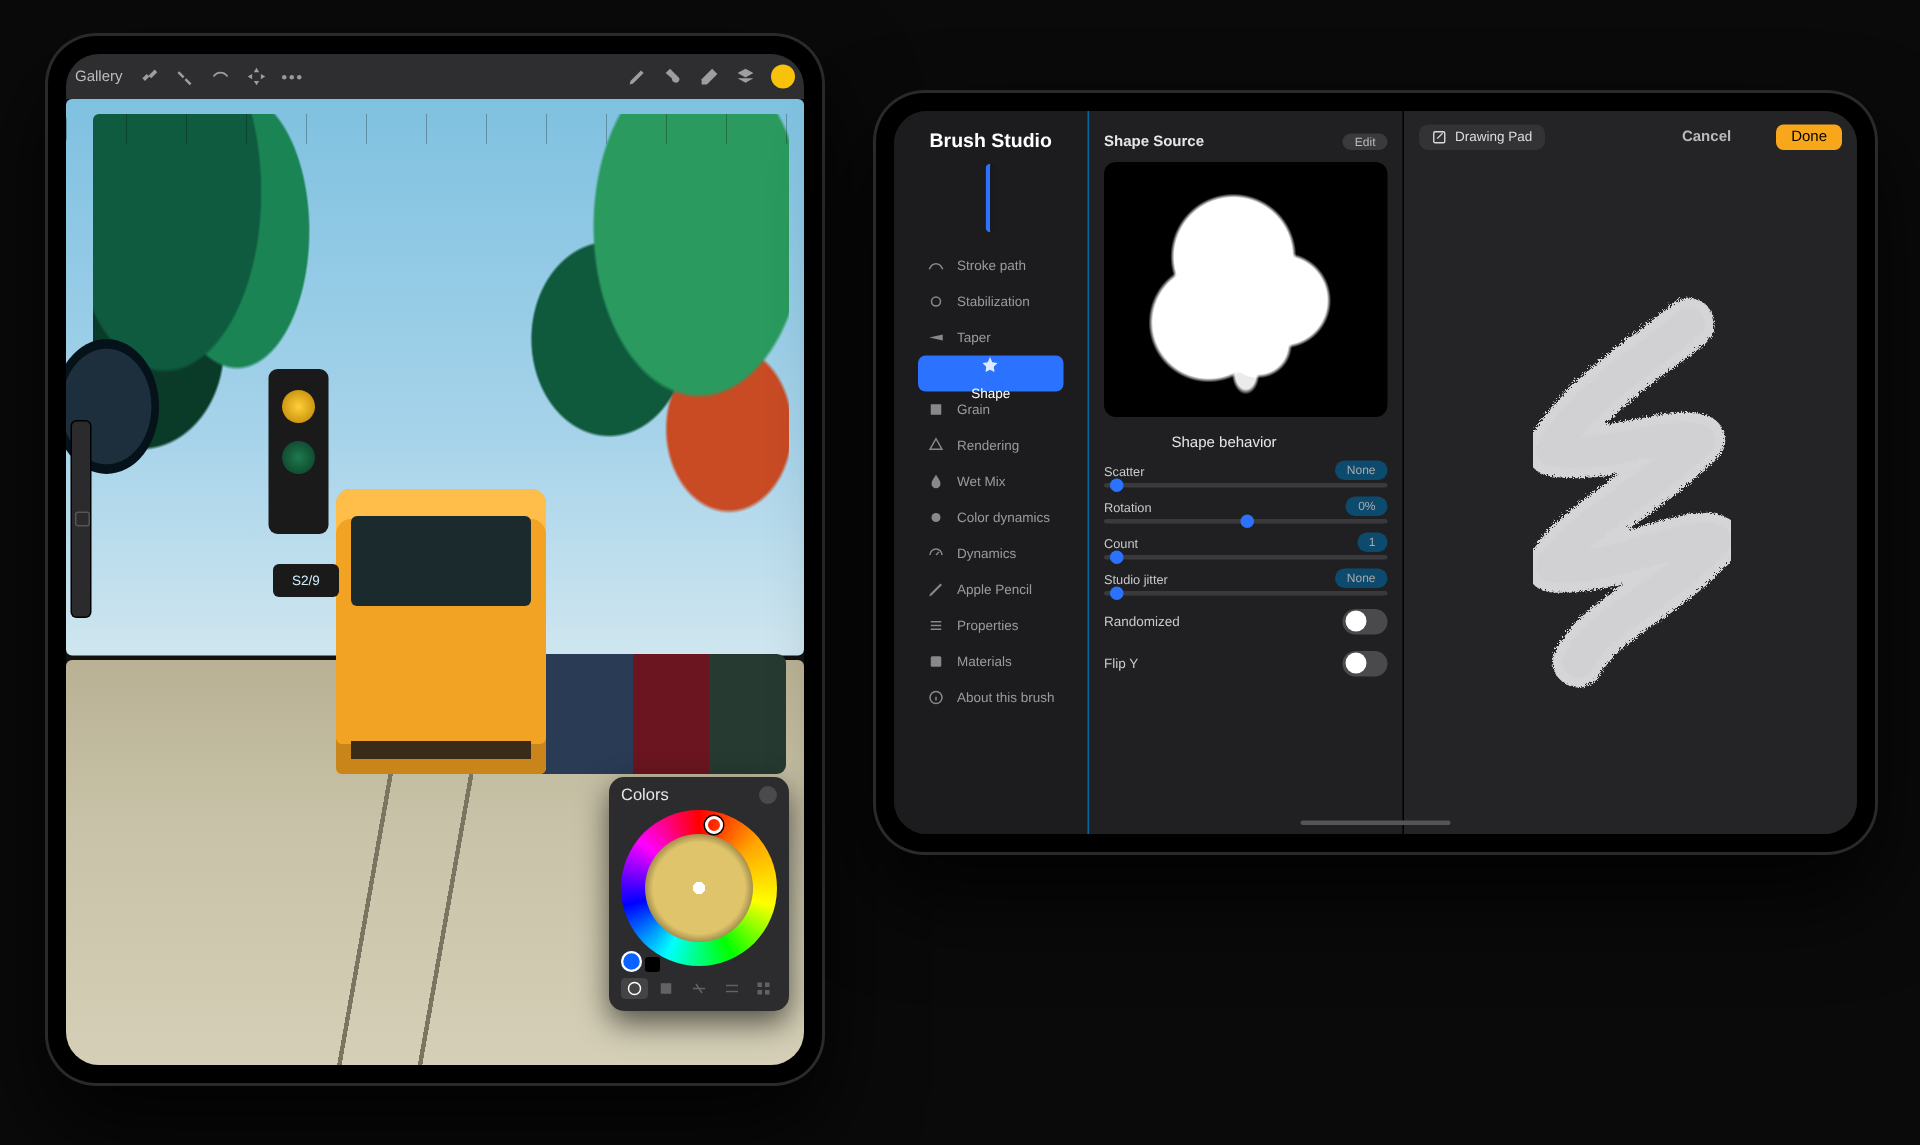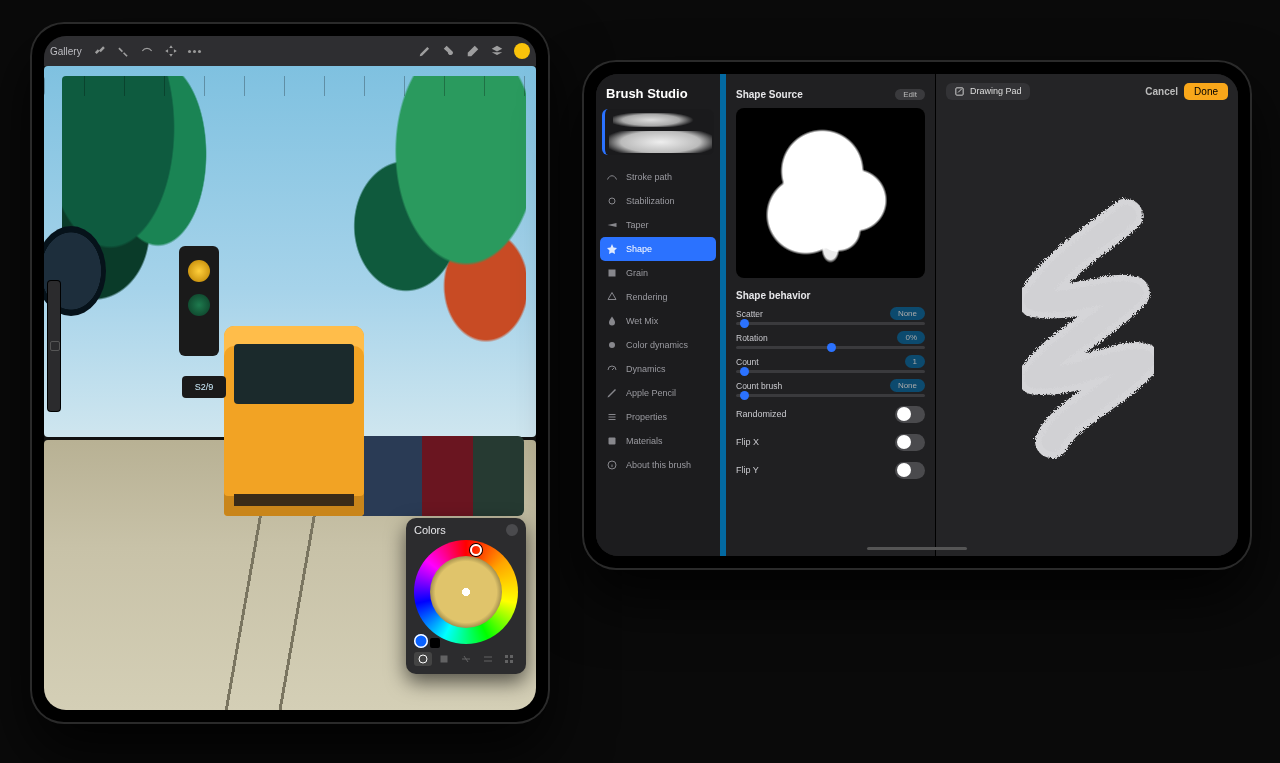--- a/index.html
+++ b/index.html
@@ -87,60 +87,60 @@
 .mode.sel svg{opacity:1;}
 .cp-swatches{position:absolute;left:8px;bottom:26px;width:14px;height:14px;border-radius:50%;background:#0a62ff;box-shadow:0 0 0 1.5px #fff inset;}
 .cp-swatch2{position:absolute;left:24px;bottom:26px;width:10px;height:10px;border-radius:2px;background:#000;}
 
 
 .ipad-right { left:582px; top:60px; width:670px; height:510px; }
 .bs-root { position:absolute; inset:0; background:#1c1c1e; display:flex; }
 .bs-dots{position:absolute;top:2px;left:50%;transform:translateX(-50%);letter-spacing:2px;color:#555;font-size:8px;}
 
 
-.bs-side { width:130px; background:#1c1c1e; border-right:6px solid #0369a1; display:flex; flex-direction:column; }
+.bs-side { width:130px; background:#1c1c1e; border-right:1px solid #0369a1; display:flex; flex-direction:column;align-items:center; }
 .bs-title { font-size:13px; font-weight:700; color:#fff; padding:12px 10px 6px; }
 .bs-preview { margin:2px 6px 6px; height:46px; border-radius:6px; border-left:3px solid #2b72ff; padding-left:4px; position:relative; background:linear-gradient(180deg,#1a1a1c,#1a1a1c); }
 .brush-sm{position:absolute;left:8px;top:4px;right:6px;height:14px;background:radial-gradient(ellipse 60% 80% at 40% 50%,#ddd,#aaa 50%,transparent 75%);filter:blur(.5px);}
 .brush-lg{position:absolute;left:4px;bottom:2px;right:2px;height:22px;background:radial-gradient(ellipse 70% 90% at 50% 50%,#eee,#bbb 55%,transparent 80%);filter:blur(.5px);}
 
 .bs-nav{display:flex;flex-direction:column;gap:0;margin-top:4px;}
 .bs-item{display:flex;align-items:center;gap:8px;height:24px;padding:0 10px;color:#9a9aa0;font-size:9px;cursor:pointer;}
-.bs-item.selected{background:#2b72ff;color:#fff;border-radius:5px;margin:0 4px;padding:0 6px;}
+.bs-item.selected{background:#2b72ff;color:#fff;border-radius:5px;margin:0 4px;padding:0 6px;flex-direction:column;}
 .bs-item .ico{width:12px;height:12px;display:flex;align-items:center;justify-content:center;opacity:.85;}
 
 
 .bs-mid { width:210px; background:#202022; border-right:1px solid #000; display:flex; flex-direction:column; padding:10px 10px; gap:6px; overflow:hidden;}
 .bs-mid-head{display:flex;align-items:center;justify-content:space-between;height:16px;margin-top:2px;}
 .bs-mid-head .t{font-size:10px;font-weight:600;color:#e6e6e9;}
 .badge{font-size:8px;background:#3a3a3d;color:#bbb;border-radius:8px;padding:1px 8px;}
 .shape-preview{height:170px;background:#000;border-radius:8px;position:relative;overflow:hidden;}
 .shape-blob{position:absolute;inset:12px;background:
   radial-gradient(circle at 45% 35%,#fff 0 30%,transparent 32%),
   radial-gradient(circle at 65% 55%,#eee 0 22%,transparent 24%),
   radial-gradient(circle at 35% 65%,#ddd 0 26%,transparent 28%),
   radial-gradient(circle at 55% 75%,#fff 0 14%,transparent 16%),
   radial-gradient(ellipse at 50% 88%,#ccc 0 6%,transparent 8%);filter:contrast(1.4) blur(.5px);}
-.subhead{font-size:10px;font-weight:700;color:#e6e6e9;margin-top:6px;}
+.subhead{font-size:10px;font-weight:400;color:#e6e6e9;margin-top:6px;margin-left:45px;}
 .slider-row{display:flex;flex-direction:column;gap:2px;}
 .slider-top{display:flex;align-items:center;justify-content:space-between;gap:36px;}
 .slider-label{font-size:8.5px;color:#c9c9ce;}
 .pill{font-size:8px;background:#0c4a6e;color:#aaa;border-radius:8px;padding:0 8px;height:13px;line-height:13px;}
 .slider-track{position:relative;height:3px;background:#3a3a3d;border-radius:3px;}
 .slider-thumb{position:absolute;top:-3px;width:9px;height:9px;border-radius:50%;background:#2b72ff;}
 .switch-row{display:flex;align-items:center;justify-content:space-between;height:22px;}
 .switch-label{font-size:9px;color:#c9c9ce;}
 .switch{position:relative;width:30px;height:17px;background:#4a4a4d;border-radius:10px;}
 .switch.on{background:#2b72ff;}
 .switch .knob{position:absolute;top:1.5px;width:14px;height:14px;background:#fff;border-radius:50%;left:1.5px;transition:none;}
 .switch.on .knob{left:14.5px;}
 
 
 .bs-right{flex:1;background:#242426;display:flex;flex-direction:column;}
-.bs-right-head{height:34px;display:flex;align-items:center;padding:0 10px;gap:0;}
+.bs-right-head{height:34px;display:flex;align-items:center;padding:0 10px;gap:24px;}
 .chip{display:flex;align-items:center;gap:5px;font-size:9px;color:#ddd;background:#333336;border-radius:6px;padding:3px 8px;}
 .spacer{flex:1;}
 .txtbtn{font-size:10px;color:#bbb;padding:2px 6px;cursor:pointer;font-weight:bold;}
 .donebtn{font-size:10px;background:#f9a71a;color:#000;border-radius:5px;padding:3px 10px;cursor:pointer;}
 .drawpad{flex:1;position:relative;overflow:hidden;}
 .stroke{position:absolute;left:16%;top:8%;width:70%;height:85%;}
 .home-indicator{position:absolute;bottom:6px;left:50%;transform:translateX(-50%);width:100px;height:3px;background:#555;border-radius:3px;}
 
 svg{display:block;}
 </style>
@@ -416,36 +416,30 @@
           <div class="slider-top">
               <span class="slider-label">Count</span>
               <span class="pill">1</span>
             </div>
           <div class="slider-track">
               <div class="slider-thumb" style="left:2%"></div>
             </div>
         </div>
         <div class="slider-row">
           <div class="slider-top">
-              <span class="slider-label">Count brush</span>
+              <span class="slider-label">Studio jitter</span>
               <span class="pill">None</span>
             </div>
           <div class="slider-track">
               <div class="slider-thumb" style="left:2%"></div>
             </div>
         </div>
 
         <div class="switch-row">
             <span class="switch-label">Randomized</span>
-            <span class="switch">
-              <span class="knob"></span>
-            </span>
-          </div>
-        <div class="switch-row">
-            <span class="switch-label">Flip X</span>
             <span class="switch">
               <span class="knob"></span>
             </span>
           </div>
         <div class="switch-row">
             <span class="switch-label">Flip Y</span>
             <span class="switch">
               <span class="knob"></span>
             </span>
           </div>

